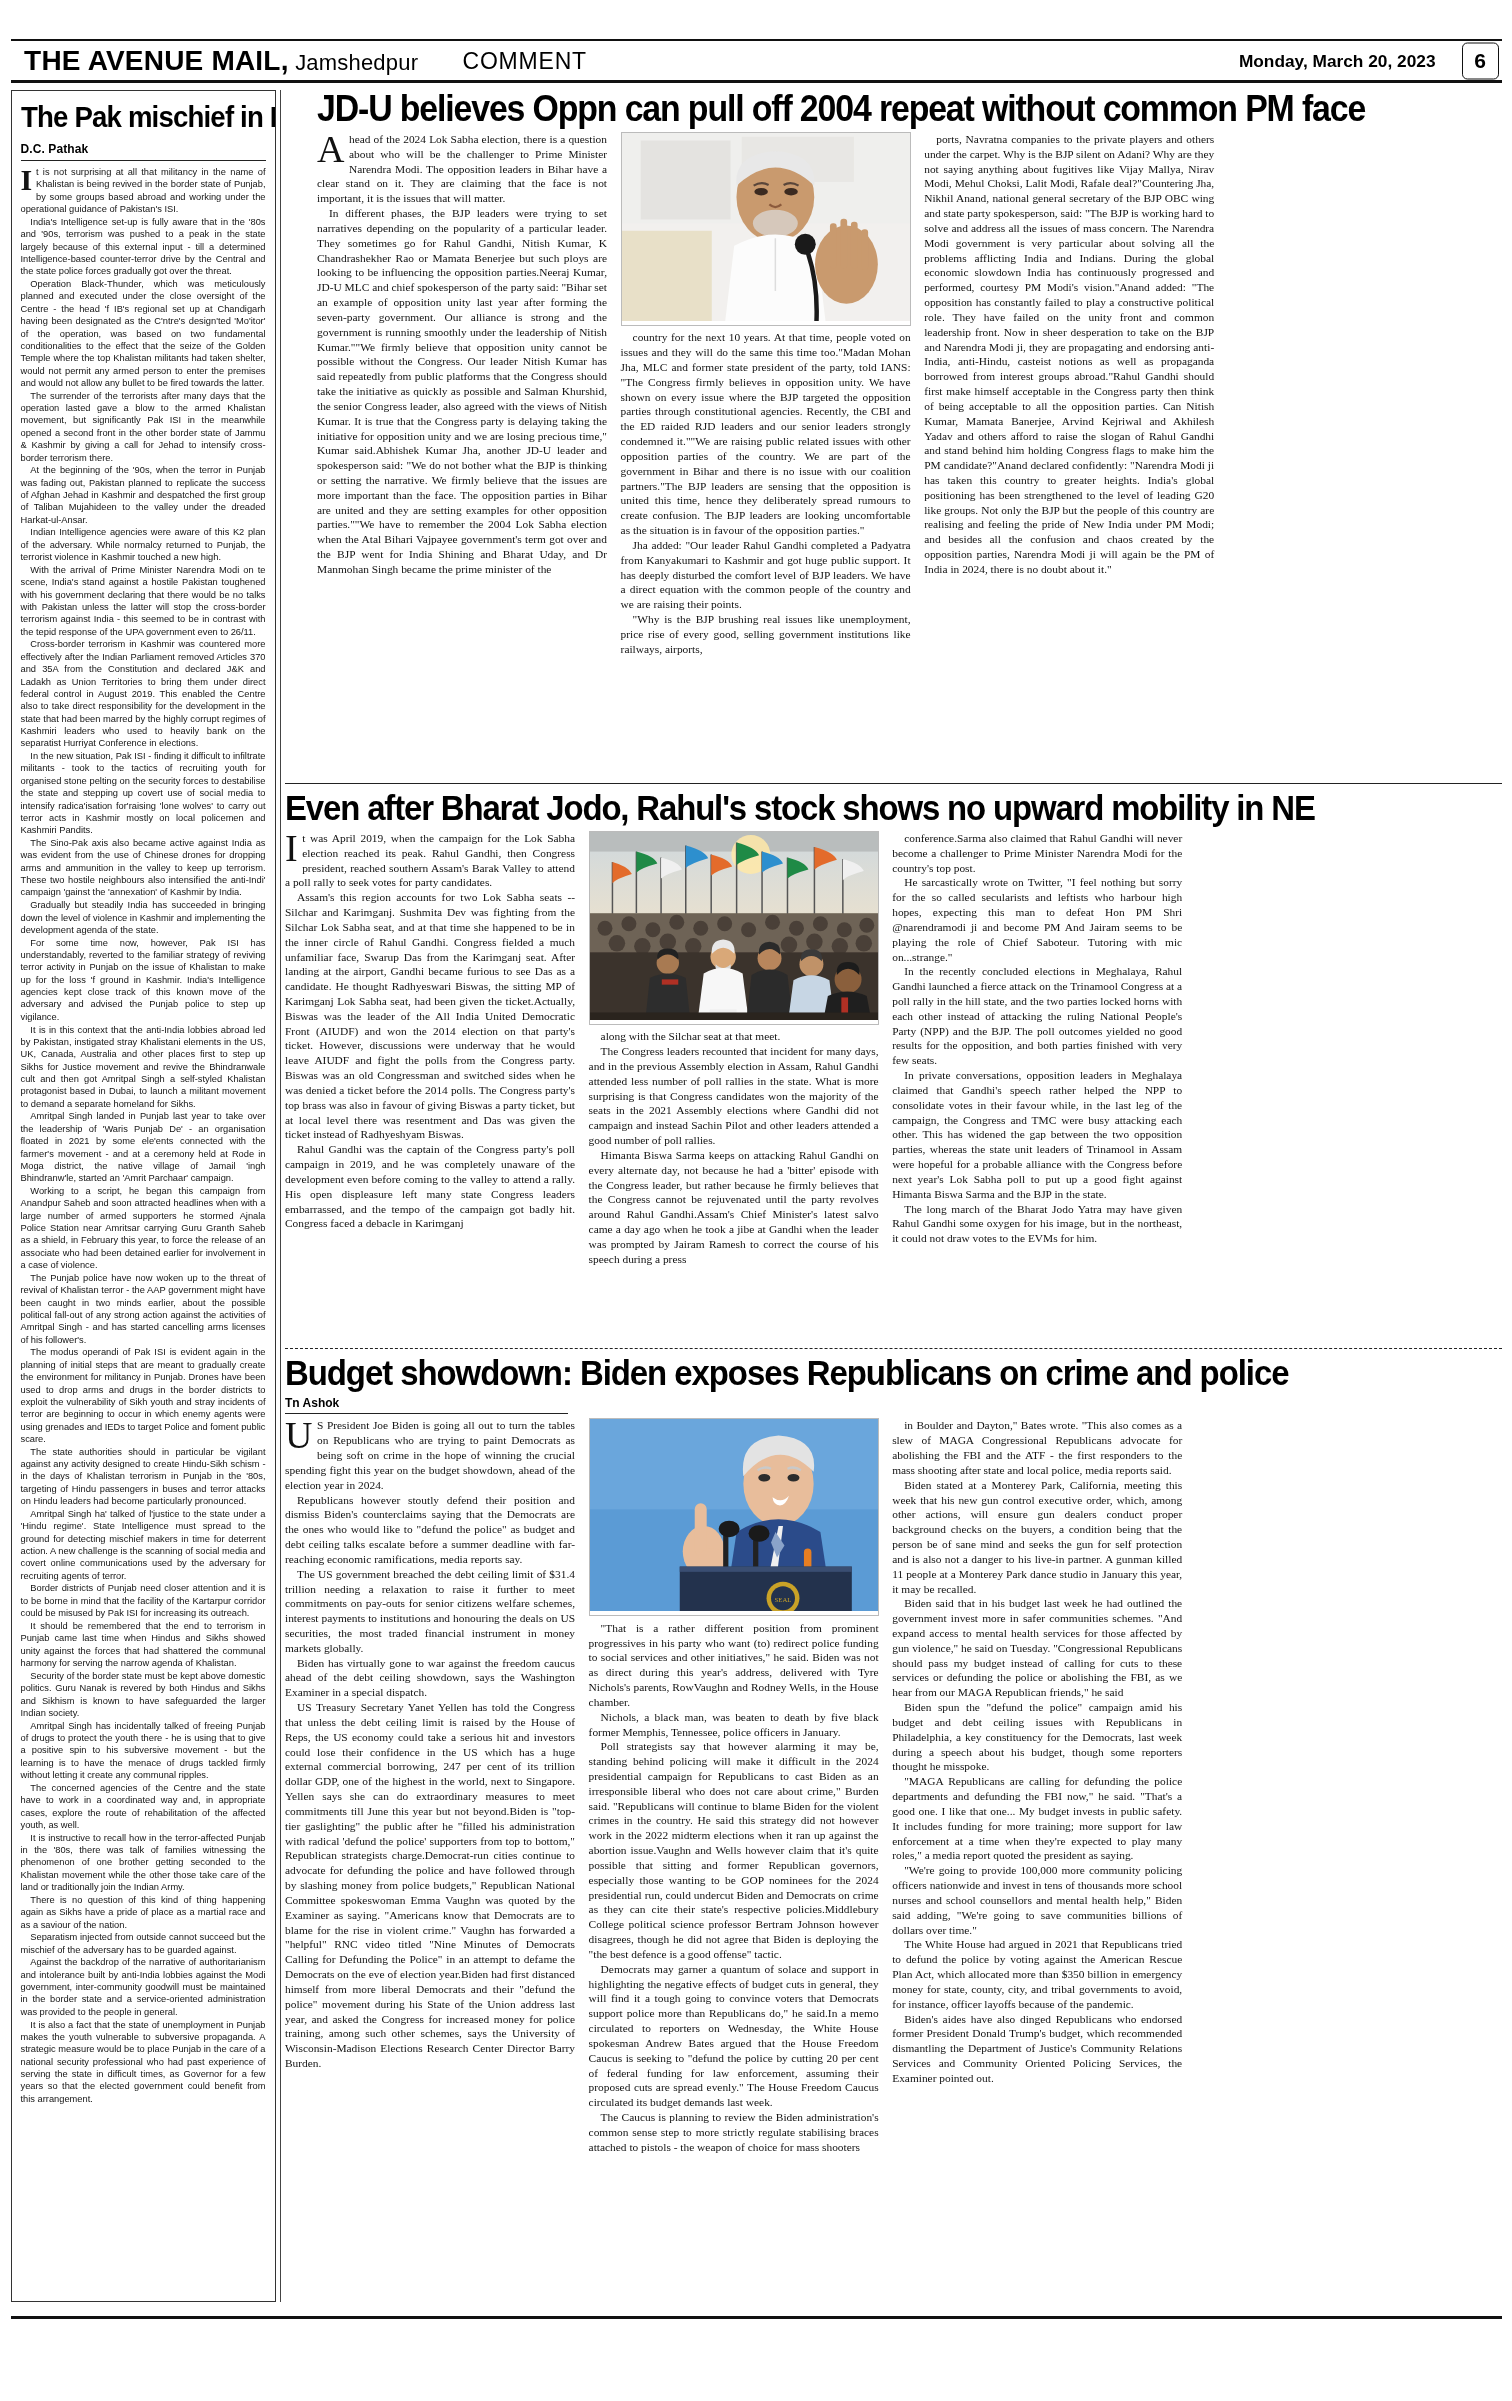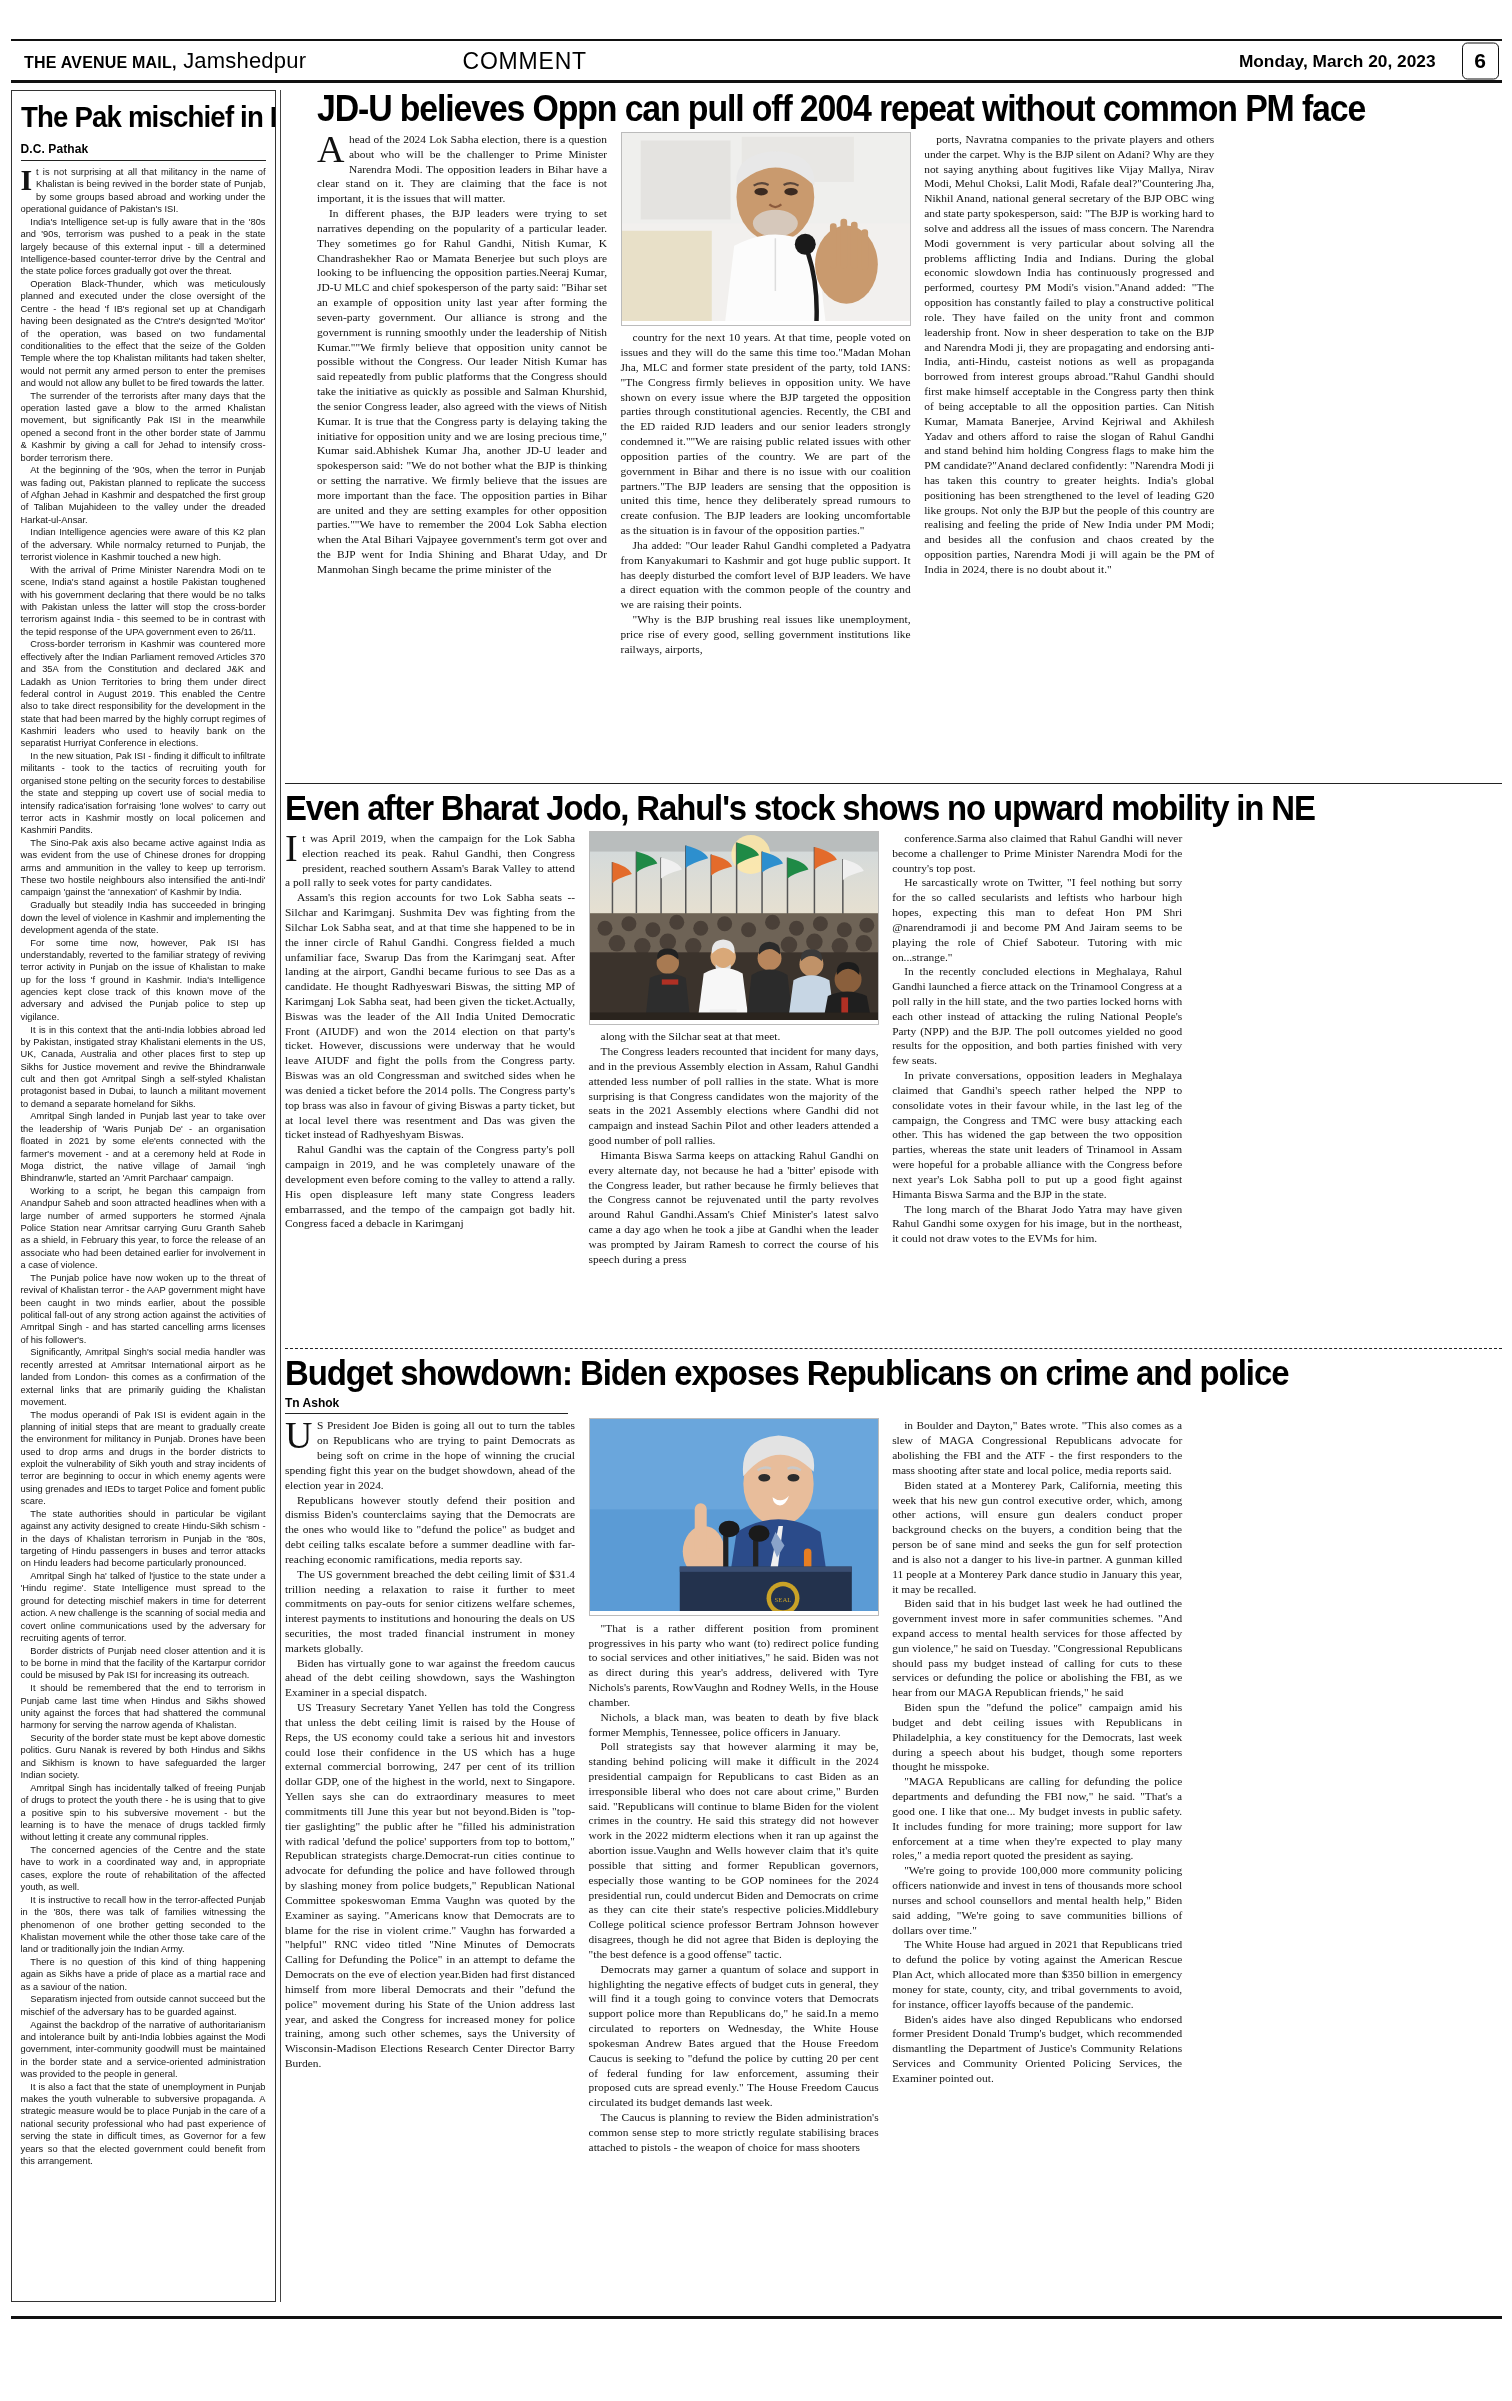--- a/index.html
+++ b/index.html
@@ -48,21 +48,21 @@
     position: absolute;
     left: 13.6px;
     top: 50%;
     transform: translateY(-50%);
     white-space: nowrap;
     font-size: 22.6px;
     letter-spacing: 0.2px;
   }
   .mh-title {
     font-weight: bold;
-    font-size: 16px;
+    font-size: 28px;
     letter-spacing: 0.2px;
   }
   .mh-city {
     font-weight: normal;
     font-size: 22px;
   }
   .mh-center {
     position: absolute;
     left: 452px;
     top: 50%;
@@ -280,21 +280,20 @@
         <p>With the arrival of Prime Minister Narendra Modi on te scene, India's stand against a hostile Pakistan toughened with his government declaring that there would be no talks with Pakistan unless the latter will stop the cross-border terrorism against India - this seemed to be in contrast with the tepid response of the UPA government even to 26/11.</p>
         <p>Cross-border terrorism in Kashmir was countered more effectively after the Indian Parliament removed Articles 370 and 35A from the Constitution and declared J&amp;K and Ladakh as Union Territories to bring them under direct federal control in August 2019. This enabled the Centre also to take direct responsibility for the development in the state that had been marred by the highly corrupt regimes of Kashmiri leaders who used to heavily bank on the separatist Hurriyat Conference in elections.</p>
         <p>In the new situation, Pak ISI - finding it difficult to infiltrate militants - took to the tactics of recruiting youth for organised stone pelting on the security forces to destabilise the state and stepping up covert use of social media to intensify radica'isation for'raising 'lone wolves' to carry out terror acts in Kashmir mostly on local policemen and Kashmiri Pandits.</p>
         <p>The Sino-Pak axis also became active against India as was evident from the use of Chinese drones for dropping arms and ammunition in the valley to keep up terrorism. These two hostile neighbours also intensified the anti-Indi' campaign 'gainst the 'annexation' of Kashmir by India.</p>
         <p>Gradually but steadily India has succeeded in bringing down the level of violence in Kashmir and implementing the development agenda of the state.</p>
         <p>For some time now, however, Pak ISI has understandably, reverted to the familiar strategy of reviving terror activity in Punjab on the issue of Khalistan to make up for the loss 'f ground in Kashmir. India's Intelligence agencies kept close track of this known move of the adversary and advised the Punjab police to step up vigilance.</p>
         <p>It is in this context that the anti-India lobbies abroad led by Pakistan, instigated stray Khalistani elements in the US, UK, Canada, Australia and other places first to step up Sikhs for Justice movement and revive the Bhindranwale cult and then got Amritpal Singh a self-styled Khalistan protagonist based in Dubai, to launch a militant movement to demand a separate homeland for Sikhs.</p>
         <p>Amritpal Singh landed in Punjab last year to take over the leadership of 'Waris Punjab De' - an organisation floated in 2021 by some ele'ents connected with the farmer's movement - and at a ceremony held at Rode in Moga district, the native village of Jamail 'ingh Bhindranw'le, started an 'Amrit Parchaar' campaign.</p>
         <p>Working to a script, he began this campaign from Anandpur Saheb and soon attracted headlines when with a large number of armed supporters he stormed Ajnala Police Station near Amritsar carrying Guru Granth Saheb as a shield, in February this year, to force the release of an associate who had been detained earlier for involvement in a case of violence.</p>
         <p>The Punjab police have now woken up to the threat of revival of Khalistan terror - the AAP government might have been caught in two minds earlier, about the possible political fall-out of any strong action against the activities of Amritpal Singh - and has started cancelling arms licenses of his follower's.</p>
-        <p>Significantly, Amritpal Singh's social media handler was recently arrested at Amritsar International airport as he landed from London- this comes as a confirmation of the external links that are primarily guiding the Khalistan movement.</p>
         <p>The modus operandi of Pak ISI is evident again in the planning of initial steps that are meant to gradually create the environment for militancy in Punjab. Drones have been used to drop arms and drugs in the border districts to exploit the vulnerability of Sikh youth and stray incidents of terror are beginning to occur in which enemy agents were using grenades and IEDs to target Police and foment public scare.</p>
         <p>The state authorities should in particular be vigilant against any activity designed to create Hindu-Sikh schism - in the days of Khalistan terrorism in Punjab in the '80s, targeting of Hindu passengers in buses and terror attacks on Hindu leaders had become particularly pronounced.</p>
         <p>Amritpal Singh ha' talked of l'justice to the state under a 'Hindu regime'. State Intelligence must spread to the ground for detecting mischief makers in time for deterrent action. A new challenge is the scanning of social media and covert online communications used by the adversary for recruiting agents of terror.</p>
         <p>Border districts of Punjab need closer attention and it is to be borne in mind that the facility of the Kartarpur corridor could be misused by Pak ISI for increasing its outreach.</p>
         <p>It should be remembered that the end to terrorism in Punjab came last time when Hindus and Sikhs showed unity against the forces that had shattered the communal harmony for serving the narrow agenda of Khalistan.</p>
         <p>Security of the border state must be kept above domestic politics. Guru Nanak is revered by both Hindus and Sikhs and Sikhism is known to have safeguarded the larger Indian society.</p>
         <p>Amritpal Singh has incidentally talked of freeing Punjab of drugs to protect the youth there - he is using that to give a positive spin to his subversive movement - but the learning is to have the menace of drugs tackled firmly without letting it create any communal ripples.</p>
         <p>The concerned agencies of the Centre and the state have to work in a coordinated way and, in appropriate cases, explore the route of rehabilitation of the affected youth, as well.</p>
         <p>It is instructive to recall how in the terror-affected Punjab in the '80s, there was talk of families witnessing the phenomenon of one brother getting seconded to the Khalistan movement while the other those take care of the land or traditionally join the Indian Army.</p>
         <p>There is no question of this kind of thing happening again as Sikhs have a pride of place as a martial race and as a saviour of the nation.</p>

